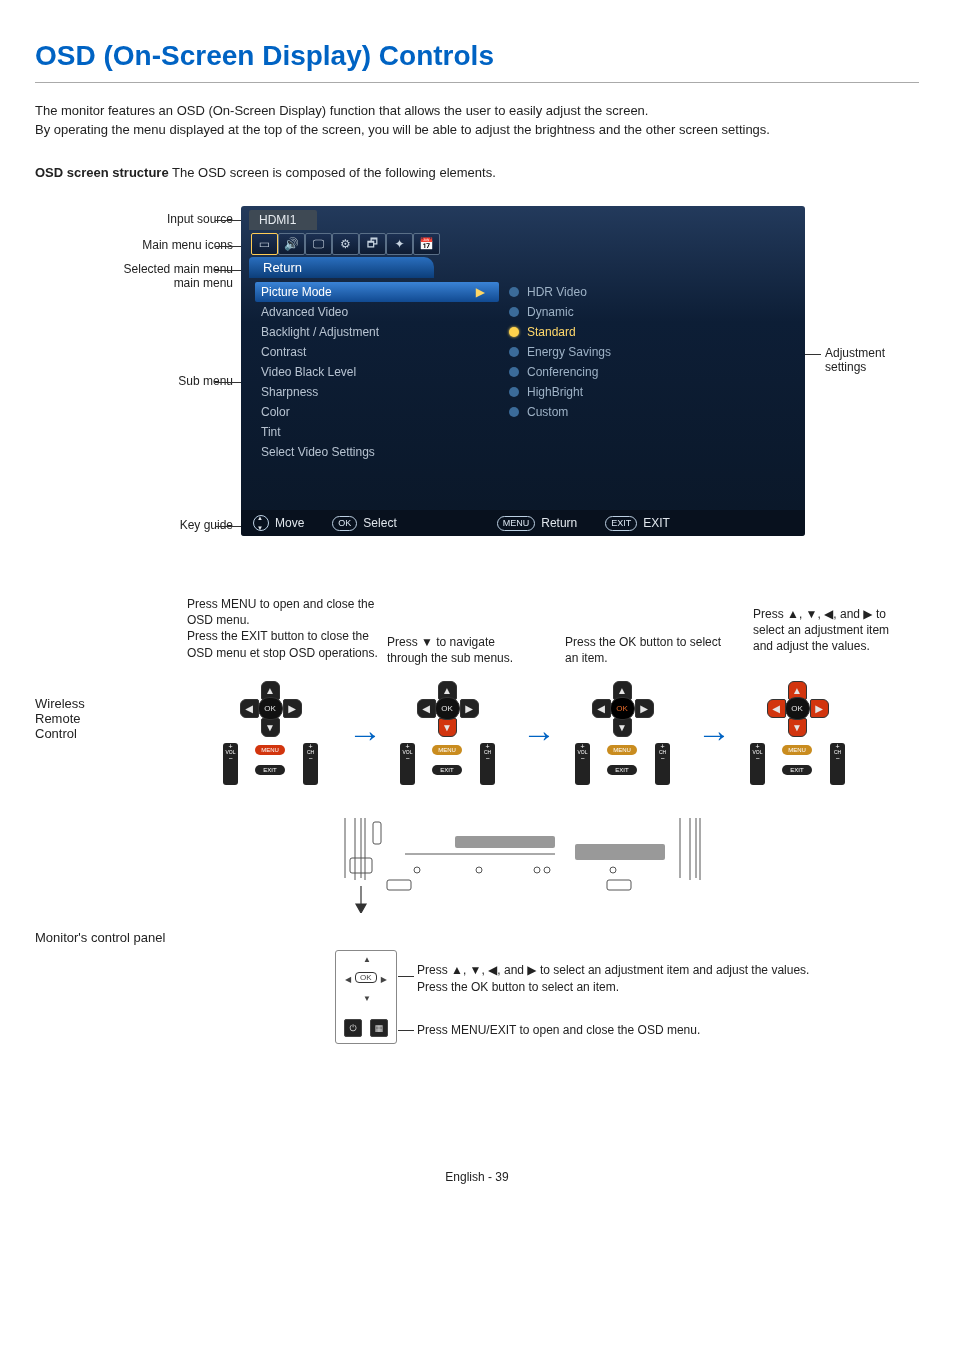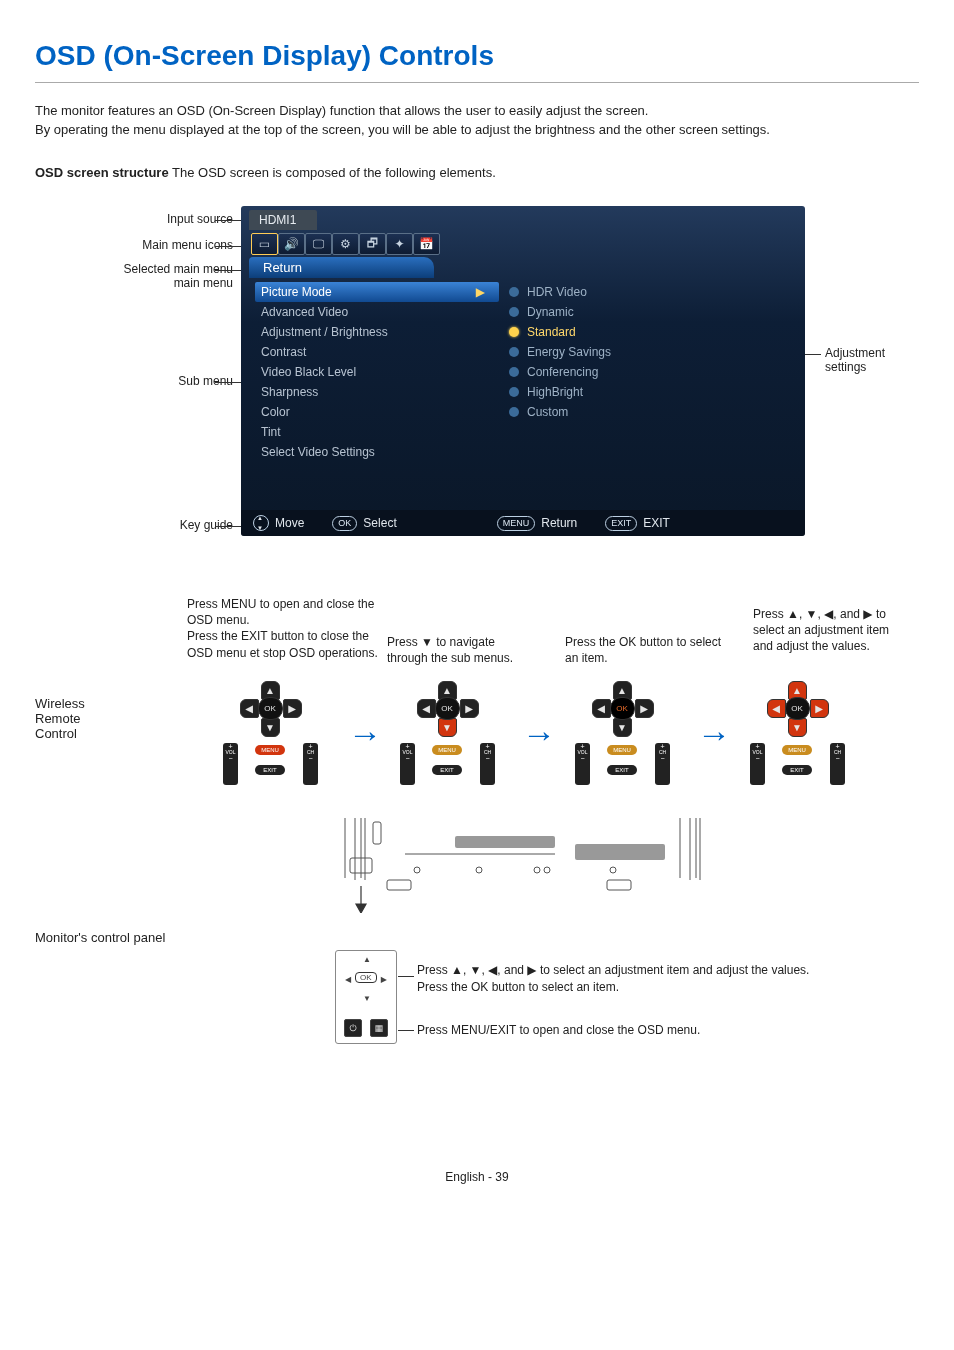--- a/index.html
+++ b/index.html
@@ -130,21 +130,21 @@
       <div class="ico">📅</div>
     </div>
     <div class="osd-tab">Return</div>
     <div class="osd-cols">
       <div class="osd-left">
         <div class="osd-item sel">
             <span>Picture Mode</span>
             <span style="color:#ffd766">▶</span>
           </div>
         <div class="osd-item">Advanced Video</div>
-        <div class="osd-item">Adjustment / Brightness</div>
+        <div class="osd-item">Backlight / Adjustment</div>
         <div class="osd-item">Contrast</div>
         <div class="osd-item">Video Black Level</div>
         <div class="osd-item">Sharpness</div>
         <div class="osd-item">Color</div>
         <div class="osd-item">Tint</div>
         <div class="osd-item">Select Video Settings</div>
       </div>
       <div class="osd-right">
         <div class="opt">
             <span class="dot"></span>

